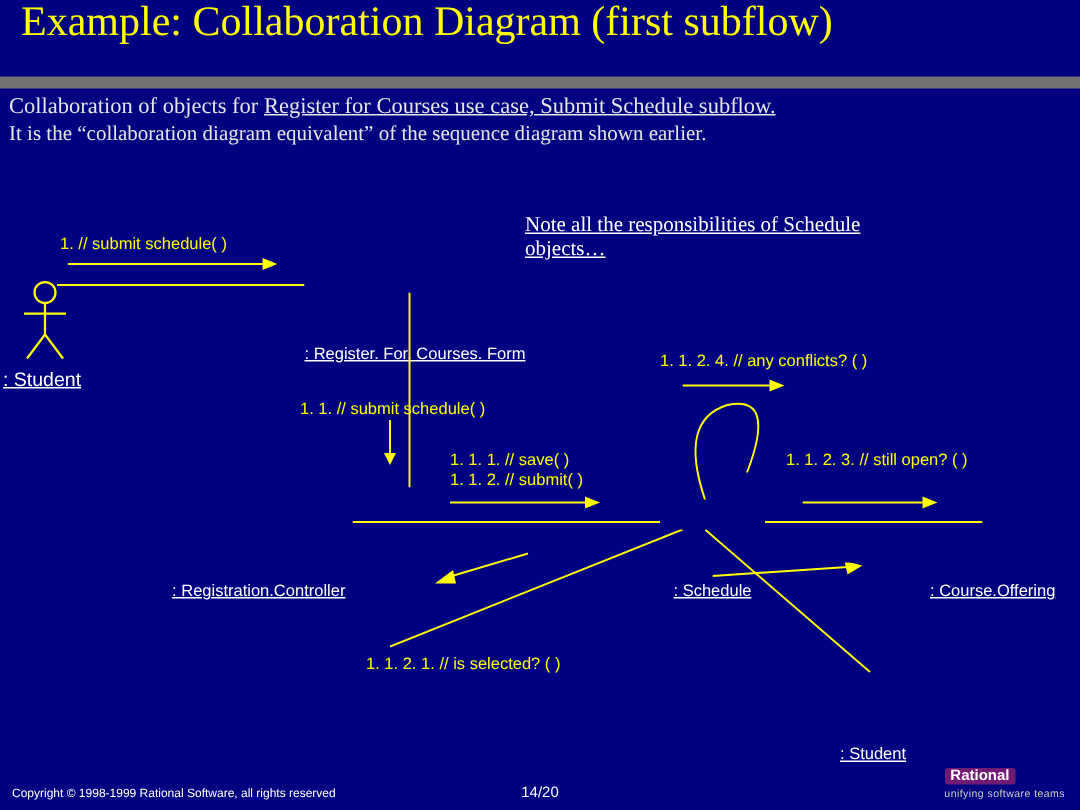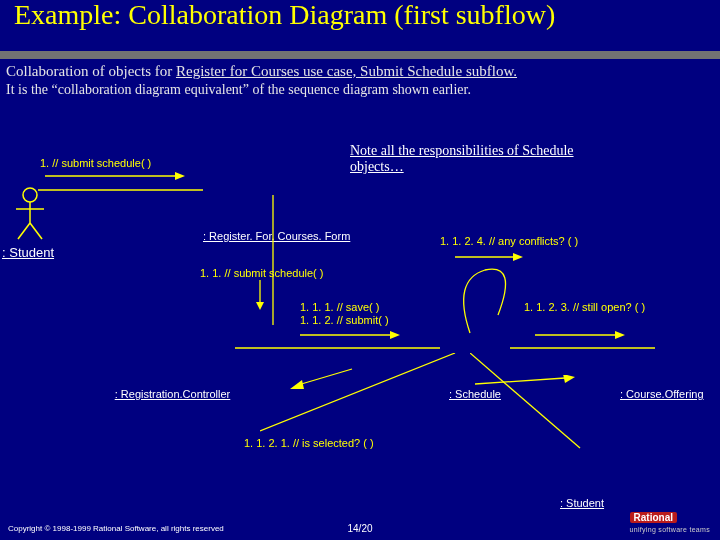--- a/index.html
+++ b/index.html
@@ -50,21 +50,21 @@
   }
   .slidenum {
     position: absolute; bottom: 6px; left: 50%; transform: translateX(-50%);
     font-family: Arial, sans-serif; font-size: 10px; color: #fff;
   }
   .logo {
     position: absolute; right: 10px; bottom: 6px;
     font-family: Arial, sans-serif; font-size: 10px; color: #fff;
     display: flex; align-items: center; gap: 4px;
   }
-  .logo .blue { background: #b91c1c; color: #fff; padding: 0 4px; font-weight: bold; border-radius: 2px; }
+  .logo .blue { background: #701a75; color: #fff; padding: 0 4px; font-weight: bold; border-radius: 2px; }
   .logo .tag { font-size: 7px; color: #ccc; letter-spacing: 0.3px; }
 </style>
 </head>
 <body>
 
 <div class="title">Example: Collaboration Diagram  (first subflow)</div>
 <div class="subtitle">
   <span>Collaboration of objects for </span><span class="ul">Register for Courses use case, Submit Schedule subflow.</span>
 </div>
 <div class="note">It is the “collaboration diagram equivalent” of the sequence diagram shown earlier.</div>

